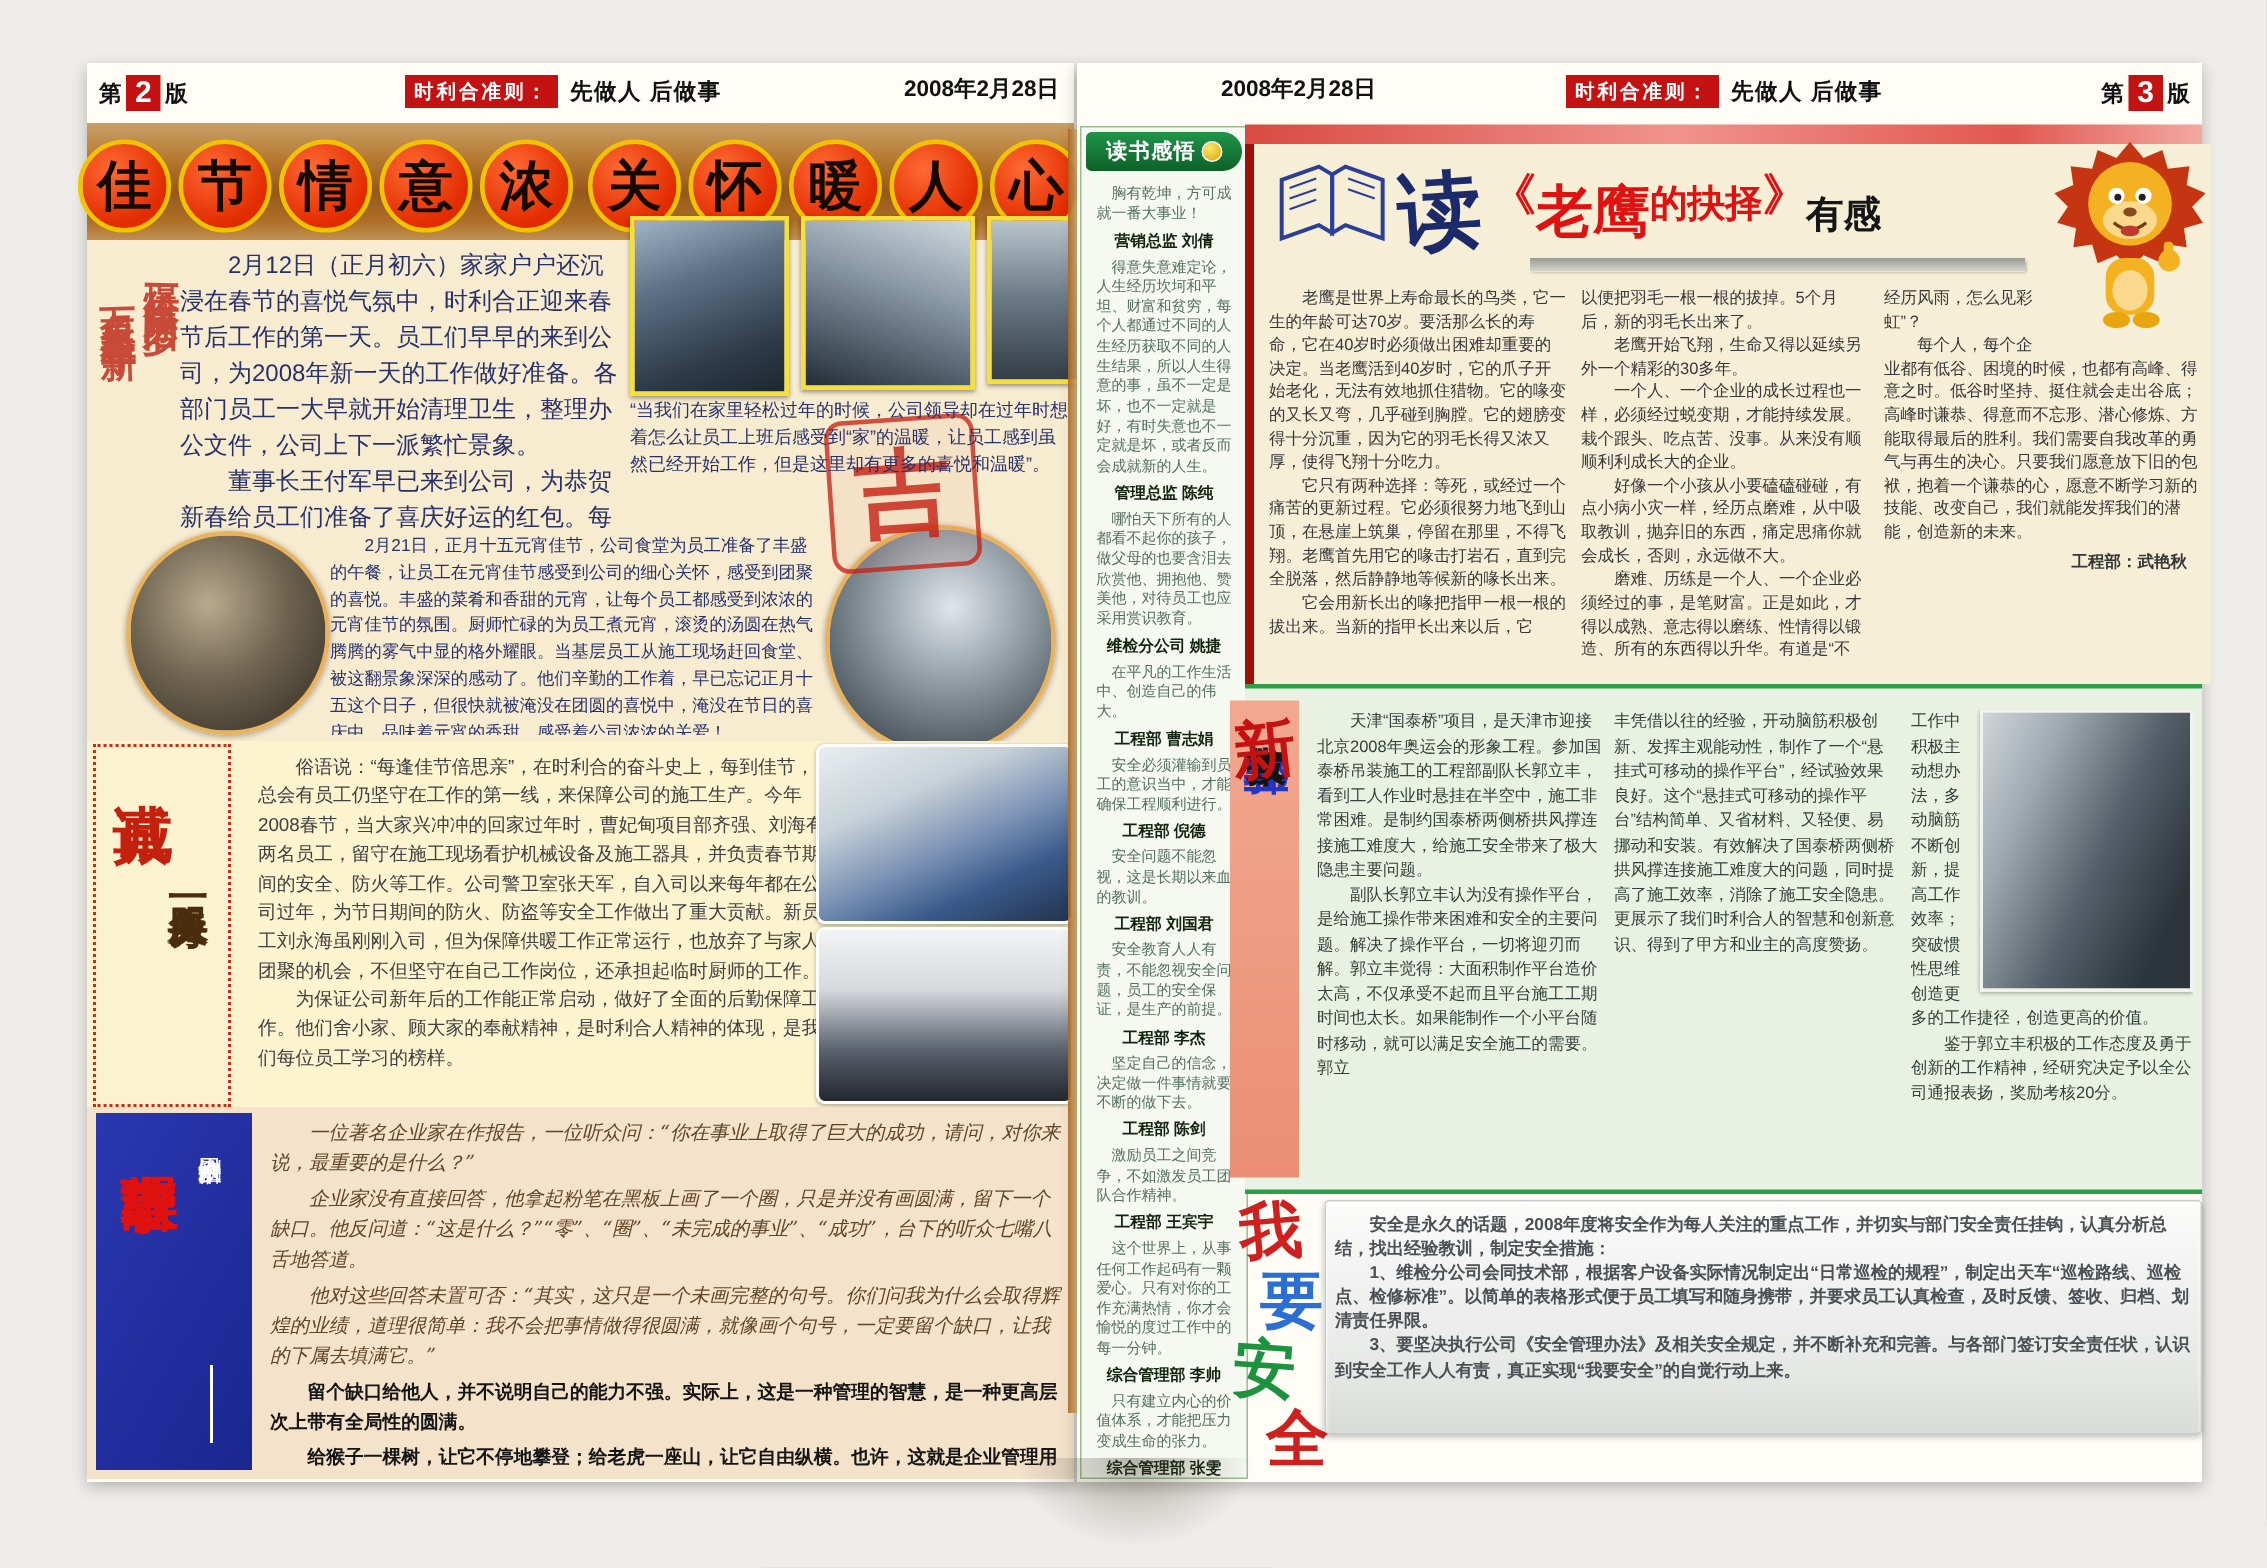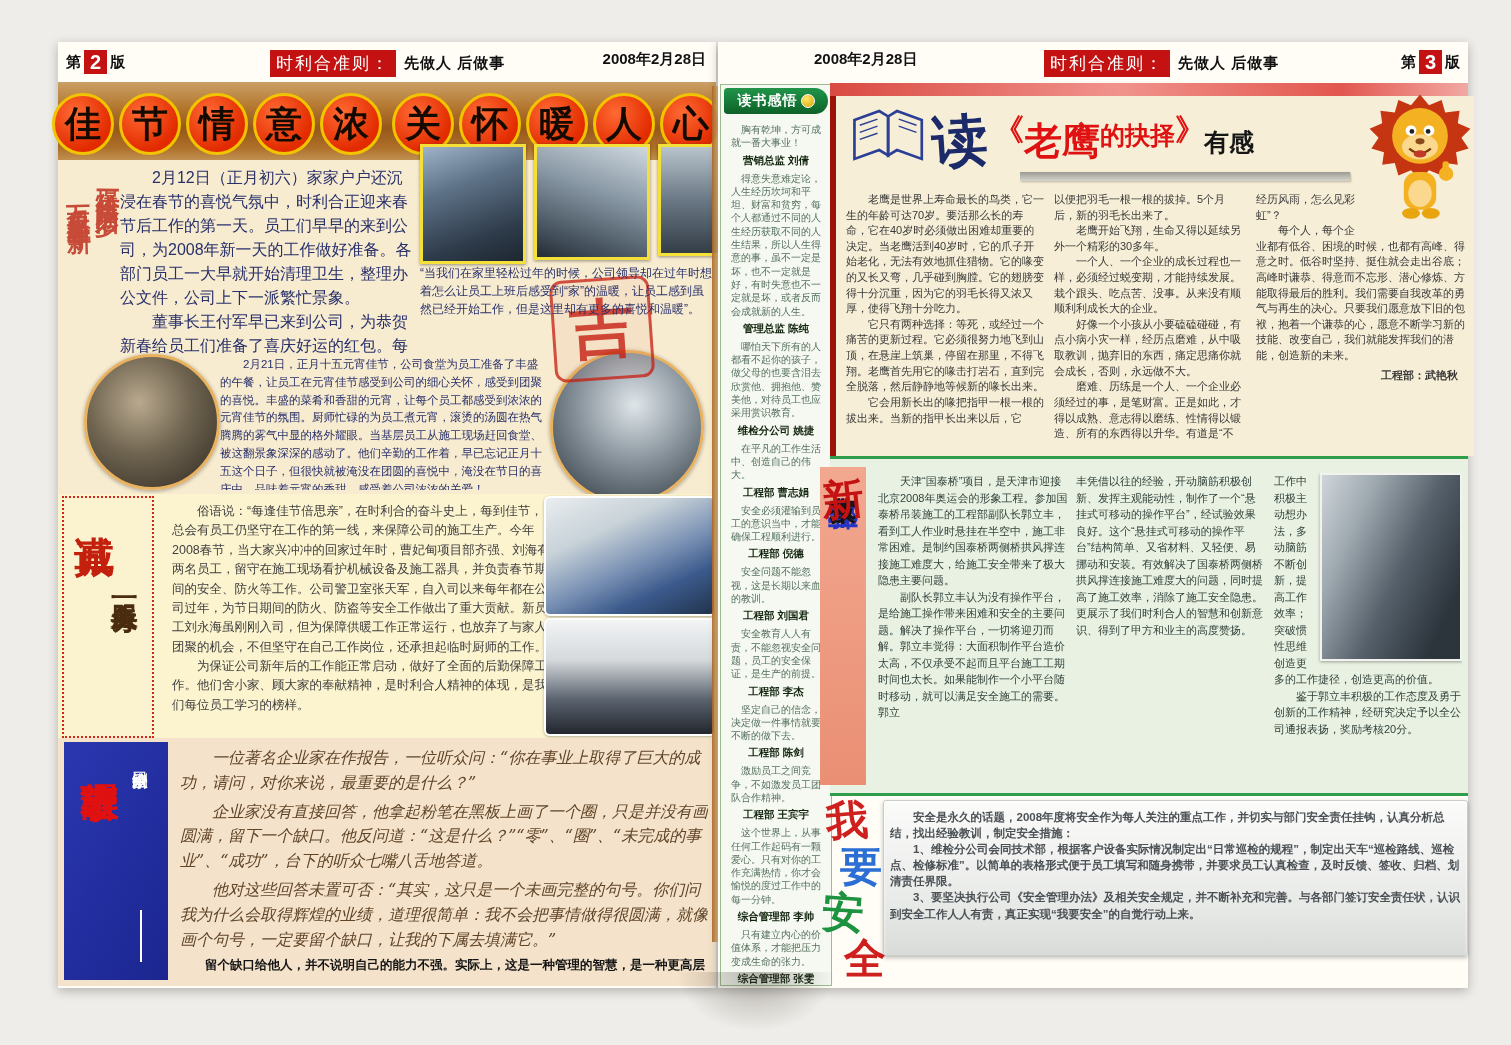--- a/index.html
+++ b/index.html
@@ -8,21 +8,21 @@
   .page{position:absolute;background:#fffdf6;box-shadow:0 3px 10px rgba(0,0,0,.25);}
   .page-left{left:58px;top:42px;width:658px;height:946px;}
   .page-right{left:718px;top:42px;width:750px;height:946px;}
   .vt{writing-mode:vertical-rl;text-orientation:upright;}
 
   
   .hdr{position:absolute;top:8px;left:0;right:0;height:30px;font-size:14px;color:#111;}
   .pageno{position:absolute;display:flex;align-items:center;gap:3px;font-weight:bold;font-size:15px;}
   .pageno .nbox{display:inline-block;background:#c41111;color:#fff;font-size:20px;font-weight:bold;padding:0 6px;line-height:24px;}
   .motto{position:absolute;display:flex;align-items:center;gap:8px;}
-  .motto .mbox{background:#c41111;color:#fff;font-weight:normal;font-size:17px;padding:2px 6px;letter-spacing:2px;}
+  .motto .mbox{background:#c41111;color:#fff;font-weight:bold;font-size:13px;padding:2px 6px;letter-spacing:2px;}
   .motto .mtxt{font-weight:bold;font-size:15px;letter-spacing:1px;}
   .hdate{position:absolute;font-weight:bold;font-size:15px;}
 
   
   .banner{position:absolute;left:0;top:40px;width:658px;height:84px;
     background:linear-gradient(#caa066 0%,#b4772f 30%,#96581a 55%,#ad6f28 78%,#caa066 100%);
     display:flex;align-items:center;justify-content:center;gap:5px;}
   .banner .gap{width:34px;height:1px;}
   .circle{display:inline-flex;align-items:center;justify-content:center;width:56px;height:56px;border-radius:50%;
     background:radial-gradient(circle at 35% 30%,#ff6a33,#e22b00 70%);border:3px solid #f2c400;
@@ -68,21 +68,21 @@
   .guardph{top:124px;height:114px;background:linear-gradient(180deg,#f2f4f5 0%,#d5d9dc 35%,#5a626e 70%,#23272e 100%);}
 
   
   .story{position:absolute;left:0;top:696px;width:658px;height:248px;background:#f4e2cb;}
   .bluep{position:absolute;left:6px;top:4px;width:104px;height:238px;background:linear-gradient(120deg,#2a37b0,#1b2690);}
   .story-title{position:absolute;left:14px;top:12px;font-size:38px;font-weight:bold;color:#e01111;line-height:1.15;font-family:"DejaVu Serif",serif;}
   .story-sub{position:absolute;left:66px;top:18px;font-size:16px;color:#ffffff;line-height:1.25;font-family:"DejaVu Serif",serif;}
   .story-dash{position:absolute;left:76px;top:168px;width:2px;height:52px;background:#fff;}
   .story-text{position:absolute;left:122px;top:8px;width:528px;height:232px;overflow:hidden;}
   .story-text p{margin:0 0 4px 0;text-indent:2em;}
-  .sp-light{font-size:16px;line-height:1.55;color:#5f4426;font-family:"DejaVu Serif",serif;font-style:italic;}
+  .sp-light{font-size:13px;line-height:1.55;color:#5f4426;font-family:"DejaVu Serif",serif;font-style:italic;}
   .sp-bold{font-size:12.5px;line-height:1.55;color:#151515;font-weight:bold;}
 
   
   .crease{position:absolute;left:712px;top:86px;width:7px;height:856px;background:linear-gradient(90deg,#b06a22,#e8c489);opacity:.9;}
   .readcol{position:absolute;left:2px;top:42px;width:110px;height:900px;background:#f6f9f1;border:1px solid #9cbb90;overflow:hidden;}
   .readhdr{position:relative;margin:3px;height:26px;background:linear-gradient(#20954a,#0d6128);border-radius:4px 14px 14px 4px;
     display:flex;align-items:center;justify-content:center;gap:3px;color:#fff;font-weight:bold;font-size:14px;letter-spacing:1px;}
   .readhdr .ricon{width:12px;height:12px;border-radius:50%;background:radial-gradient(circle at 35% 30%,#ffe66a,#d9a400);border:1px solid #fff;}
   .ritems{padding:2px 6px;}
   .rq{font-size:10px;line-height:1.33;color:#55705f;text-indent:1em;margin:4px;}

